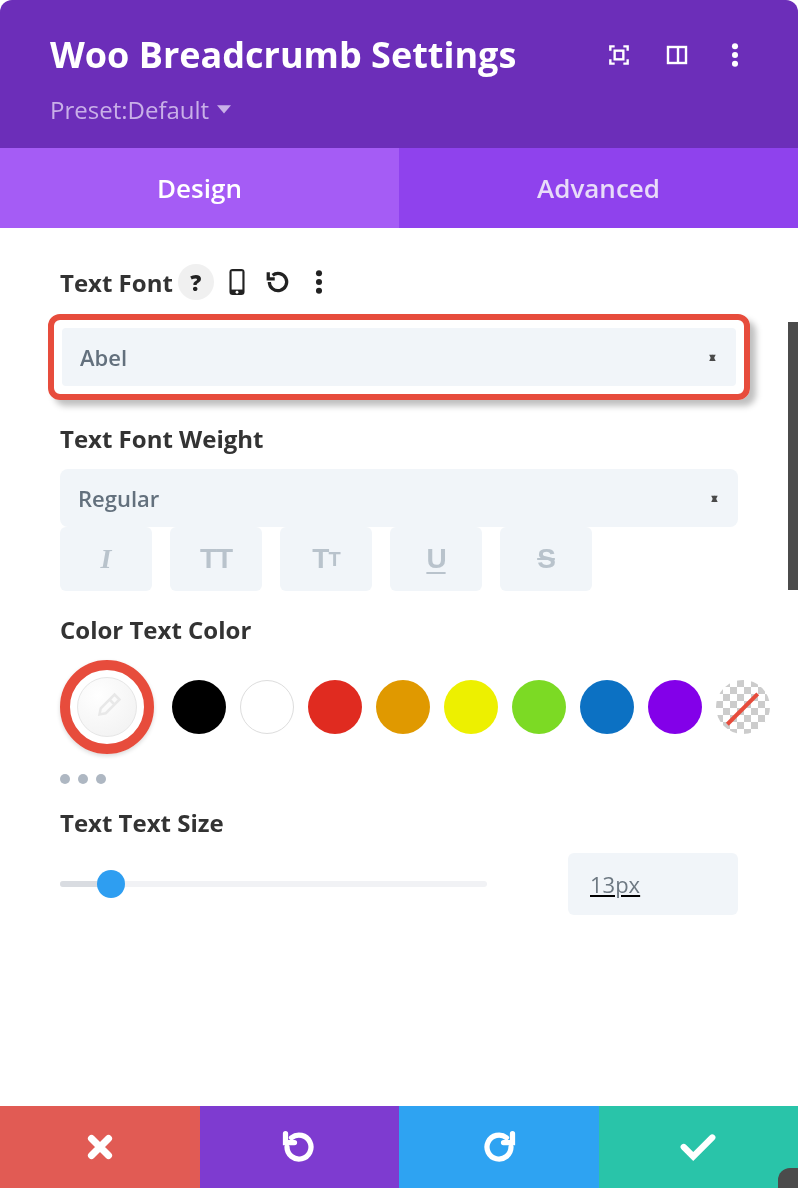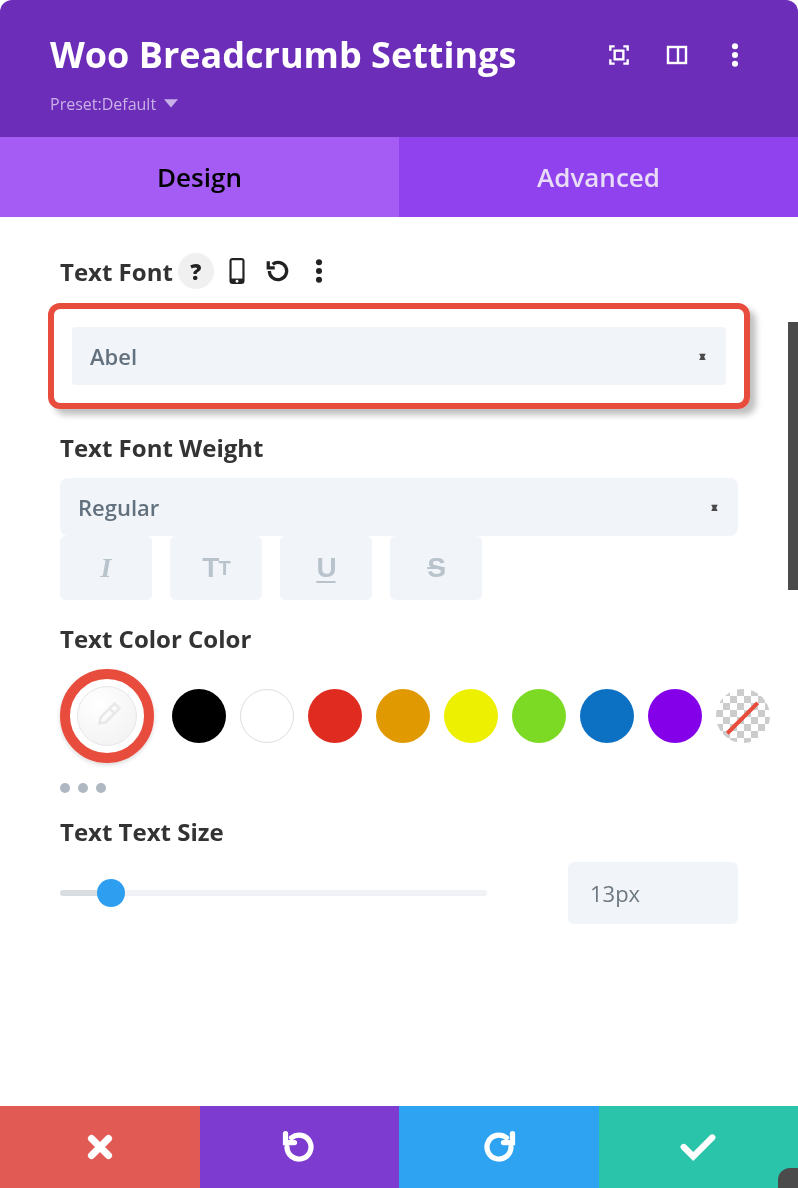--- a/index.html
+++ b/index.html
@@ -4,38 +4,38 @@
 <style>
 * { box-sizing: border-box; margin: 0; padding: 0; }
 body { font-family: -apple-system, BlinkMacSystemFont, "Segoe UI", "Open Sans", sans-serif; background: #fff; width: 798px; height: 1188px; display: flex; flex-direction: column; overflow: hidden; }
 
 
 .header { background: #6c2eb9; color: #fff; padding: 30px 50px 22px 50px; border-radius: 12px 12px 0 0; position: relative; }
 .header-top { display: flex; align-items: center; justify-content: space-between; gap: 15px; }
 .title { font-size: 36px; font-weight: 700; }
 .header-icons { display: flex; align-items: center; gap: 32px; }
 .header-icon { width: 26px; height: 26px; display: flex; align-items: center; justify-content: center; cursor: pointer; }
-.preset-row { margin-top: 14px; display: flex; align-items: center; color: #c9b0e8; font-size: 16px; cursor: pointer; }
+.preset-row { margin-top: 14px; display: flex; align-items: center; color: #c9b0e8; font-size: 24px; cursor: pointer; }
 .preset-row svg { margin-left: 8px; }
 
 
 .tabs { display: flex; background: #8f42ed; }
 .tab { flex: 1; text-align: center; padding: 22px 0; font-size: 26px; font-weight: 600; color: #e8dcf9; cursor: pointer; }
-.tab.active { background: #a55cf5; color: #000000; }
+.tab.active { background: #a55cf5; color: #ffffff; }
 
 
 .content { flex: 1; padding: 14px 60px 0 60px; overflow: hidden; position: relative; }
 .section-label { font-size: 24px; font-weight: 700; color: #333; margin-top: 22px; margin-bottom: 14px; display: flex; align-items: center; gap: 5px; }
 .label-icon { background: #f0f0f0; width: 36px; height: 36px; border-radius: 50%; display: inline-flex; align-items: center; justify-content: center; cursor: pointer; color: #222; }
 .label-icon.plain { background: transparent; }
 
 
 .select-box { display: flex; align-items: center; justify-content: space-between; background: #f1f5f9; border-radius: 8px; padding: 14px 18px; font-size: 22px; font-weight: 600; color: #63707d; cursor: pointer; position: relative; }
 .select-arrows { display: flex; flex-direction: column; line-height: 0; font-size: 11px; color: #4a4a4a; }
-.highlight-box { border: 6px solid #e74c3c; border-radius: 12px; padding: 18px; margin: 0 -12px 6px -12px; box-shadow: 6px 6px 6px rgba(0,0,0,0.25); }
+.highlight-box { border: 6px solid #e74c3c; border-radius: 12px; padding: 8px; margin: 0 -12px 6px -12px; box-shadow: 6px 6px 6px rgba(0,0,0,0.25); }
 .highlight-box .select-box { border-radius: 4px; }
 
 
 .font-style-row { display: flex; gap: 18px; }
 .style-btn { width: 92px; height: 64px; background: #f1f5f9; border-radius: 6px; display: flex; align-items: center; justify-content: center; font-size: 28px; font-weight: 700; color: #b9c3cc; cursor: pointer; font-family: Georgia, serif; }
 .style-btn.sans { font-family: -apple-system, sans-serif; letter-spacing: -1px; }
 
 
 .swatch-row { display: flex; align-items: center; gap: 14px; flex-wrap: nowrap; }
 .swatch { width: 54px; height: 54px; border-radius: 50%; cursor: pointer; flex-shrink: 0; }
@@ -51,21 +51,21 @@
 
 .color-subrow { display:flex; align-items:center; justify-content:space-between; margin-top: 20px; }
 .dots { display:flex; gap:8px; cursor:pointer; }
 .dots span { width:10px; height:10px; background:#aeb7c2; border-radius:50%; }
 .color-tabs { display:flex; align-items:center; gap: 30px; font-size: 26px; font-weight:600; }
 .color-tab { color:#9ba3ad; cursor:pointer; }
 .color-tab.active { color:#2e9ef1; }
 .gear { color:#9ba3ad; cursor:pointer; }
 
 
-.slider-row { display:flex; align-items:center; gap: 81px; margin-top: 10px; }
+.slider-row { display:flex; align-items:center; gap: 81px; margin-top: 10px; text-decoration: underline; }
 .slider { position: relative; flex: 1; height: 6px; background:#f1f2f5; border-radius: 3px; cursor:pointer; }
 .slider-fill { position:absolute; left:0; top:0; height:100%; background:#d9dce1; border-radius:3px; }
 .slider-thumb { position:absolute; top:50%; transform:translate(-50%,-50%); width:28px; height:28px; background:#2e9ef1; border-radius:50%; cursor:grab; }
 .size-input { background:#f1f5f9; border-radius:6px; padding: 16px 22px; font-size: 22px; color:#6d7882; width: 170px; cursor:text; }
 
 
 .scroll-hint { position:absolute; right:0; top:322px; width:10px; height:268px; background:#4b4b4b; border-radius:0; }
 
 
 .footer { display:flex; height: 82px; position:relative; }
@@ -155,31 +155,32 @@
   </div>
   <div class="select-box">
     <span>Regular</span>
     <span class="select-arrows">▲<br>▼</span>
   </div>
 
   <div class="font-style-row">
     <div class="style-btn">
         <i>I</i>
       </div>
+    <div class="style-btn sans">TT</div>
     <div class="style-btn sans">T<span style="font-size:20px;">T</span></div>
     <div class="style-btn sans">
         <span style="text-decoration:underline; text-underline-offset:4px;">U</span>
       </div>
     <div class="style-btn sans">
         <span style="text-decoration:line-through;">S</span>
       </div>
   </div>
 
   <div class="section-label">
-    <span>Text Color Color</span>
+    <span>Color Text Color</span>
   </div>
   <div class="swatch-row">
     <div class="eyedropper-wrap">
       <div class="eyedropper-inner">
         <svg width="30" height="30" viewBox="0 0 24 24" fill="none" stroke="#e8e8e8" stroke-width="2">
             <path d="M18 2 L22 6 L11 17 L6 18 L7 13 Z"></path>
             <line x1="14" y1="6" x2="18" y2="10"></line>
           </svg>
       </div>
     </div>

